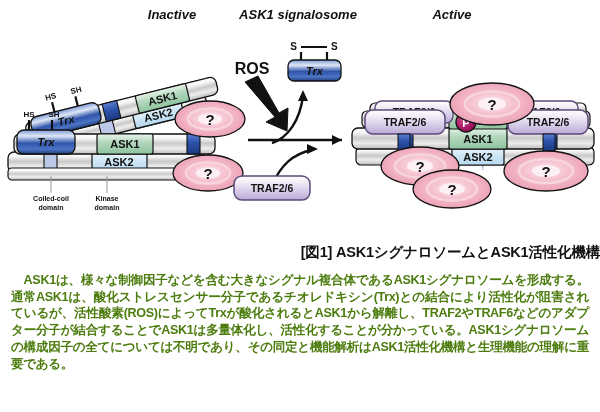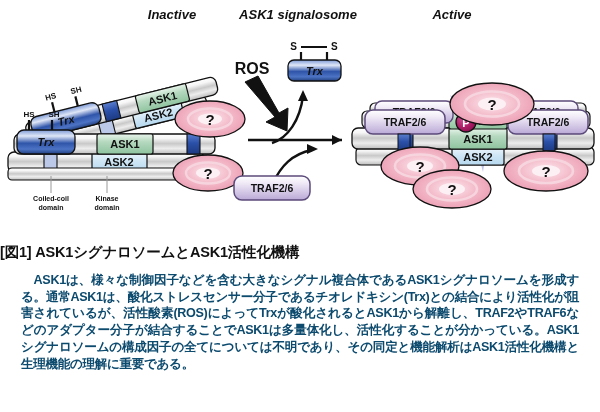--- a/index.html
+++ b/index.html
@@ -25,35 +25,35 @@
   #figure-svg { display:block; }
 
   
   #caption-block {
     position: absolute;
     left: 0;
     top: 243px;
     width: 600px;
   }
   #figure-title {
-    text-align: left;
+    text-align: right;
     font-weight: bold;
     font-size: 14.5px;
     letter-spacing: -0.2px;
     color: #111;
     margin: 0 0 10px 0;
     font-family: "Liberation Sans", sans-serif;
   }
   #caption-body {
-    margin: 0 21px;
+    margin: 0 11px;
     font-size: 12.6px;
     line-height: 1.33;
     font-weight: bold;
     text-align: justify;
-    color: #0c4a6e;
+    color: #4d7c0f;
     letter-spacing: -0.35px;
     font-family: "Liberation Sans", sans-serif;
   }
   #caption-body p { margin: 0; text-indent: 1em; }
 
   
   .lbl-head { font-family: "Liberation Sans", sans-serif; font-weight: bold; font-style: italic; font-size: 13px; fill:#111; }
   .lbl-ros  { font-family: "Liberation Sans", sans-serif; font-weight: bold; font-size: 16px; fill:#111; }
   .lbl-bar  { font-family: "Liberation Sans", sans-serif; font-weight: bold; font-size: 11px; fill:#111; }
   .lbl-trx  { font-family: "Liberation Sans", sans-serif; font-weight: bold; font-style: italic; font-size: 11px; fill:#111; }

